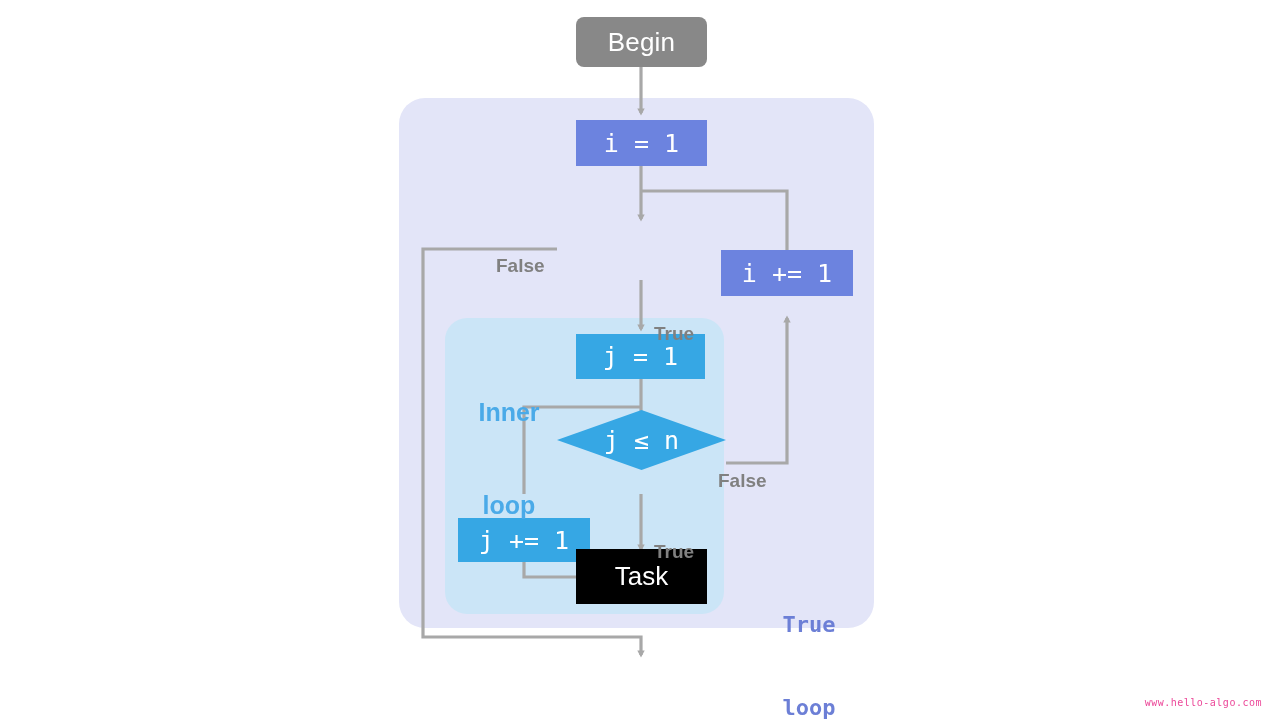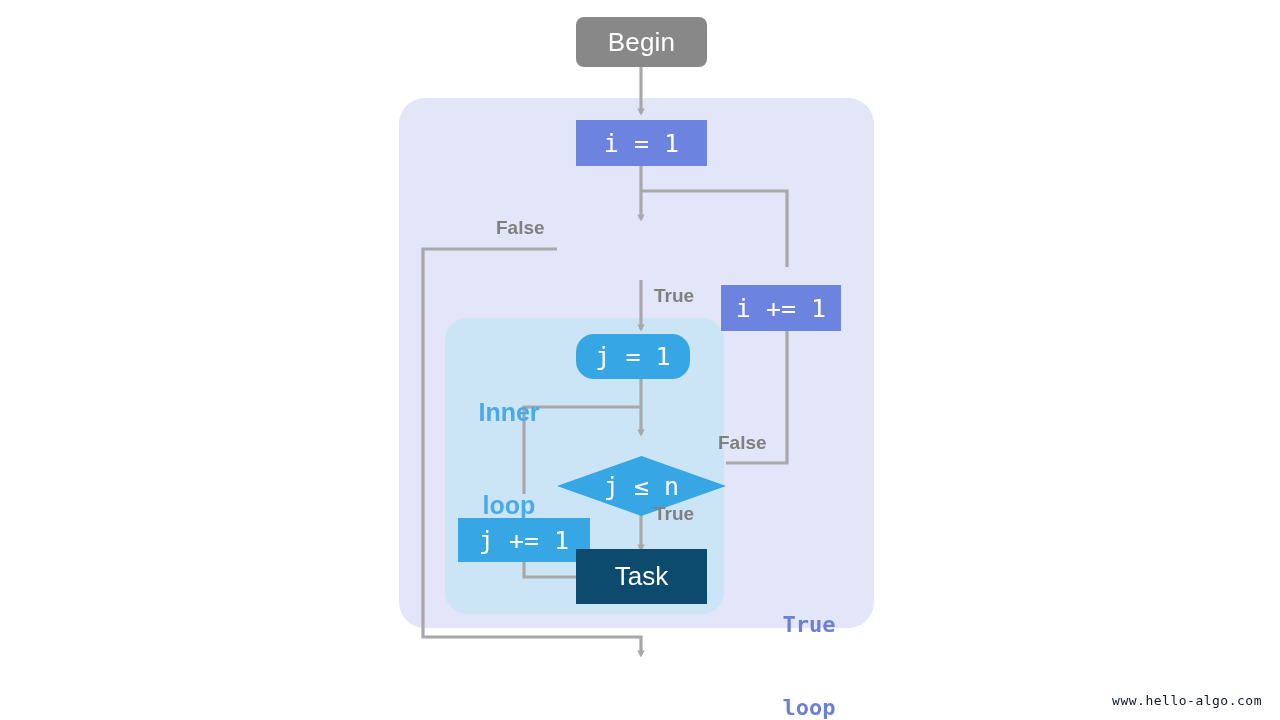--- a/index.html
+++ b/index.html
@@ -65,21 +65,21 @@
     background: #6c83df;
     font-family: "DejaVu Sans Mono", monospace;
     font-size: 25px;
   }
   .process-inner {
     background: #36a7e4;
     font-family: "DejaVu Sans Mono", monospace;
     font-size: 25px;
   }
   .task-node {
-    background: #0c4a6e;
+    background: #000000;
     font-family: "Liberation Sans", sans-serif;
     font-size: 26px;
   }
 
   
   .diamond {
     position: absolute;
     display: flex;
     align-items: center;
     justify-content: center;
@@ -103,20 +103,21 @@
   #cond-j .dshape { background: #36a7e4; }
 
   
   .edge-label {
     position: absolute;
     color: #808080;
     font-family: "Liberation Sans", sans-serif;
     font-size: 19px;
     font-weight: bold;
     white-space: nowrap;
+    margin-top: 38px;
   }
 
   
   .loop-caption {
     position: absolute;
     white-space: pre;
     text-align: center;
     line-height: 1.25;
   }
   #inner-loop-caption {
@@ -136,23 +137,23 @@
     font-family: "DejaVu Sans Mono", monospace;
     font-size: 22px;
     font-weight: bold;
   }
 
   
   #watermark {
     position: absolute;
     right: 18px;
     bottom: 12px;
-    color: #0f172a;
-    font-family: "DejaVu Sans Mono", monospace;
-    font-size: 13px;
+    color: #ec4899;
+    font-family: "DejaVu Sans Mono", monospace;
+    font-size: 10px;
     letter-spacing: 0.5px;
   }
 </style>
 </head>
 <body>
 
 <div id="stage">
 
   <div class="loop-box" id="outer-loop-box"></div>
   <div class="loop-box" id="inner-loop-box"></div>
@@ -189,29 +190,29 @@
 
   <div class="node terminal" id="node-begin" style="left:576px; top:17px; width:131px; height:50px;">
     <span>Begin</span>
   </div>
 
   <div class="node process-outer" id="node-i-init" style="left:576px; top:120px; width:131px; height:46px;">
     <span>i = 1</span>
   </div>
 
 
-  <div class="node process-outer" id="node-i-inc" style="left:721px; top:285px; width:120px; height:46px;">
+  <div class="node process-outer" id="node-i-inc" style="left:721px; top:250px; width:132px; height:46px;">
     <span>i += 1</span>
   </div>
 
-  <div class="node process-inner" id="node-j-init" style="left:576px; top:334px; width:114px; height:45px;border-radius:18px;">
+  <div class="node process-inner" id="node-j-init" style="left:576px; top:334px; width:129px; height:45px;">
     <span>j = 1</span>
   </div>
 
-  <div class="diamond" id="cond-j" style="left:557px; top:456px; width:169px; height:60px;text-align:center;">
+  <div class="diamond" id="cond-j" style="left:557px; top:410px; width:169px; height:60px;text-align:center;">
     <div class="dshape"></div>
     <span class="dlabel">j ≤ n</span>
   </div>
 
   <div class="node process-inner" id="node-j-inc" style="left:458px; top:518px; width:132px; height:44px;">
     <span>j += 1</span>
   </div>
 
   <div class="node task-node" id="node-task" style="left:576px; top:549px; width:131px; height:55px;">
     <span>Task</span>

